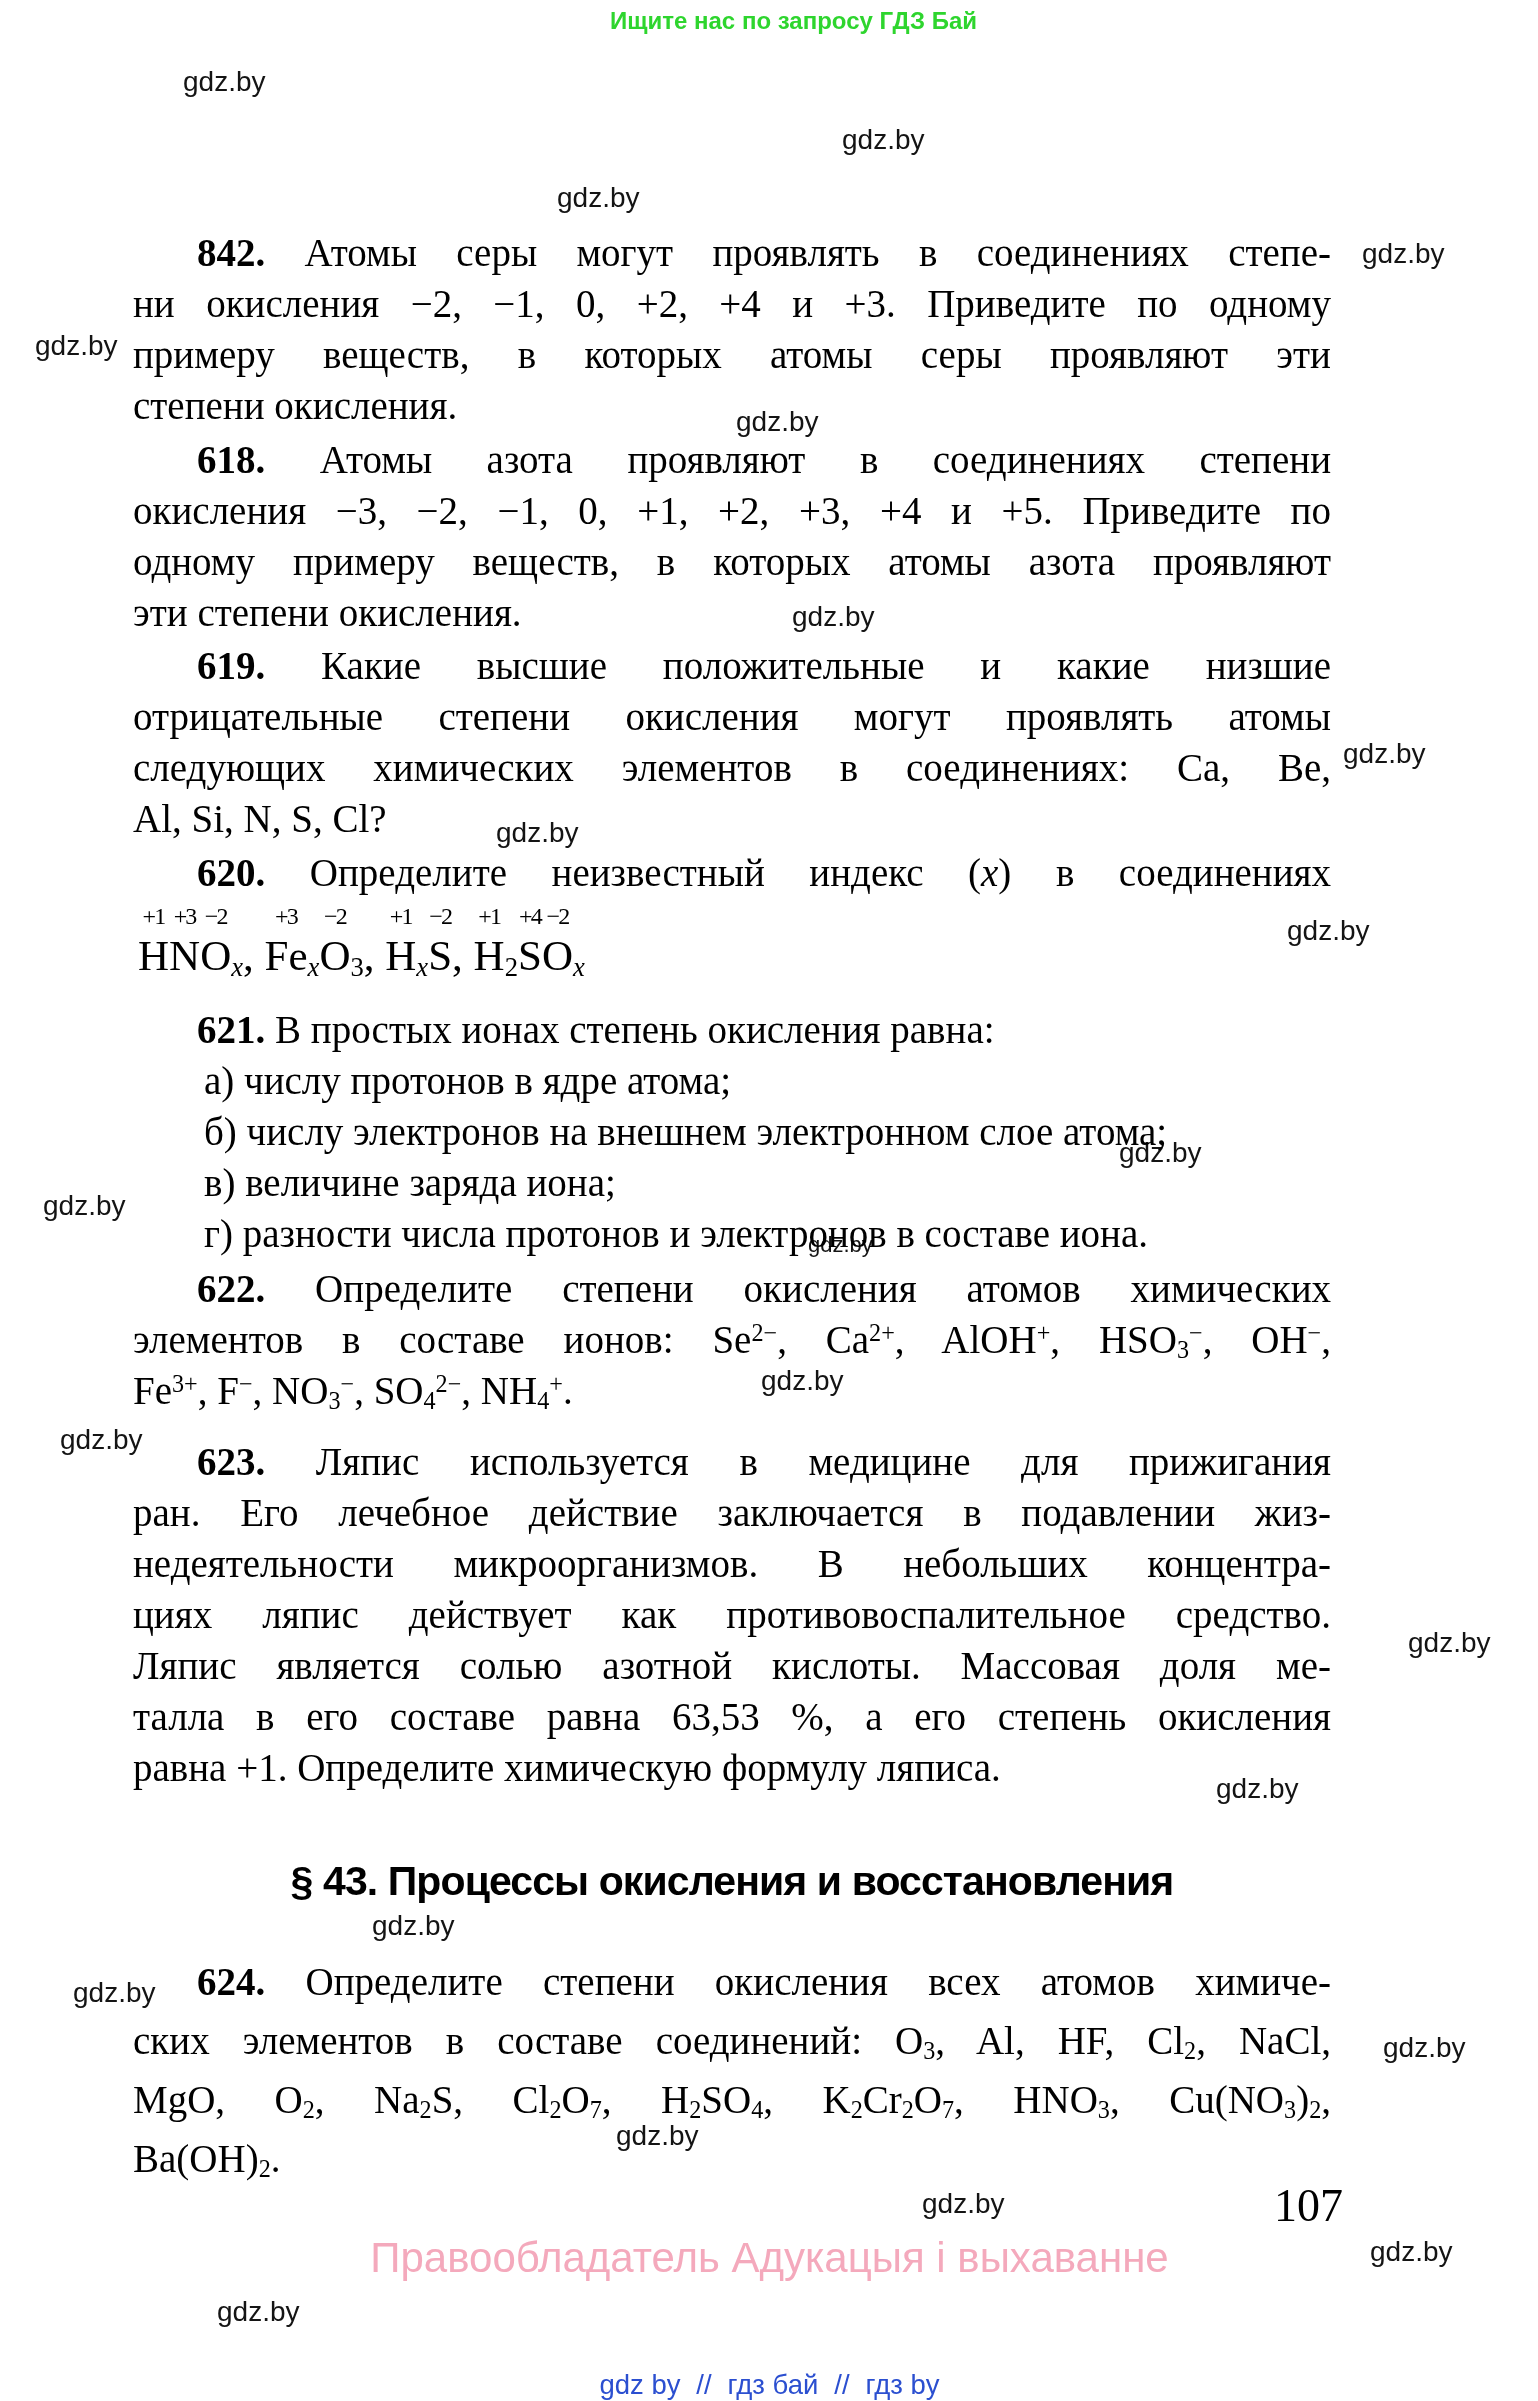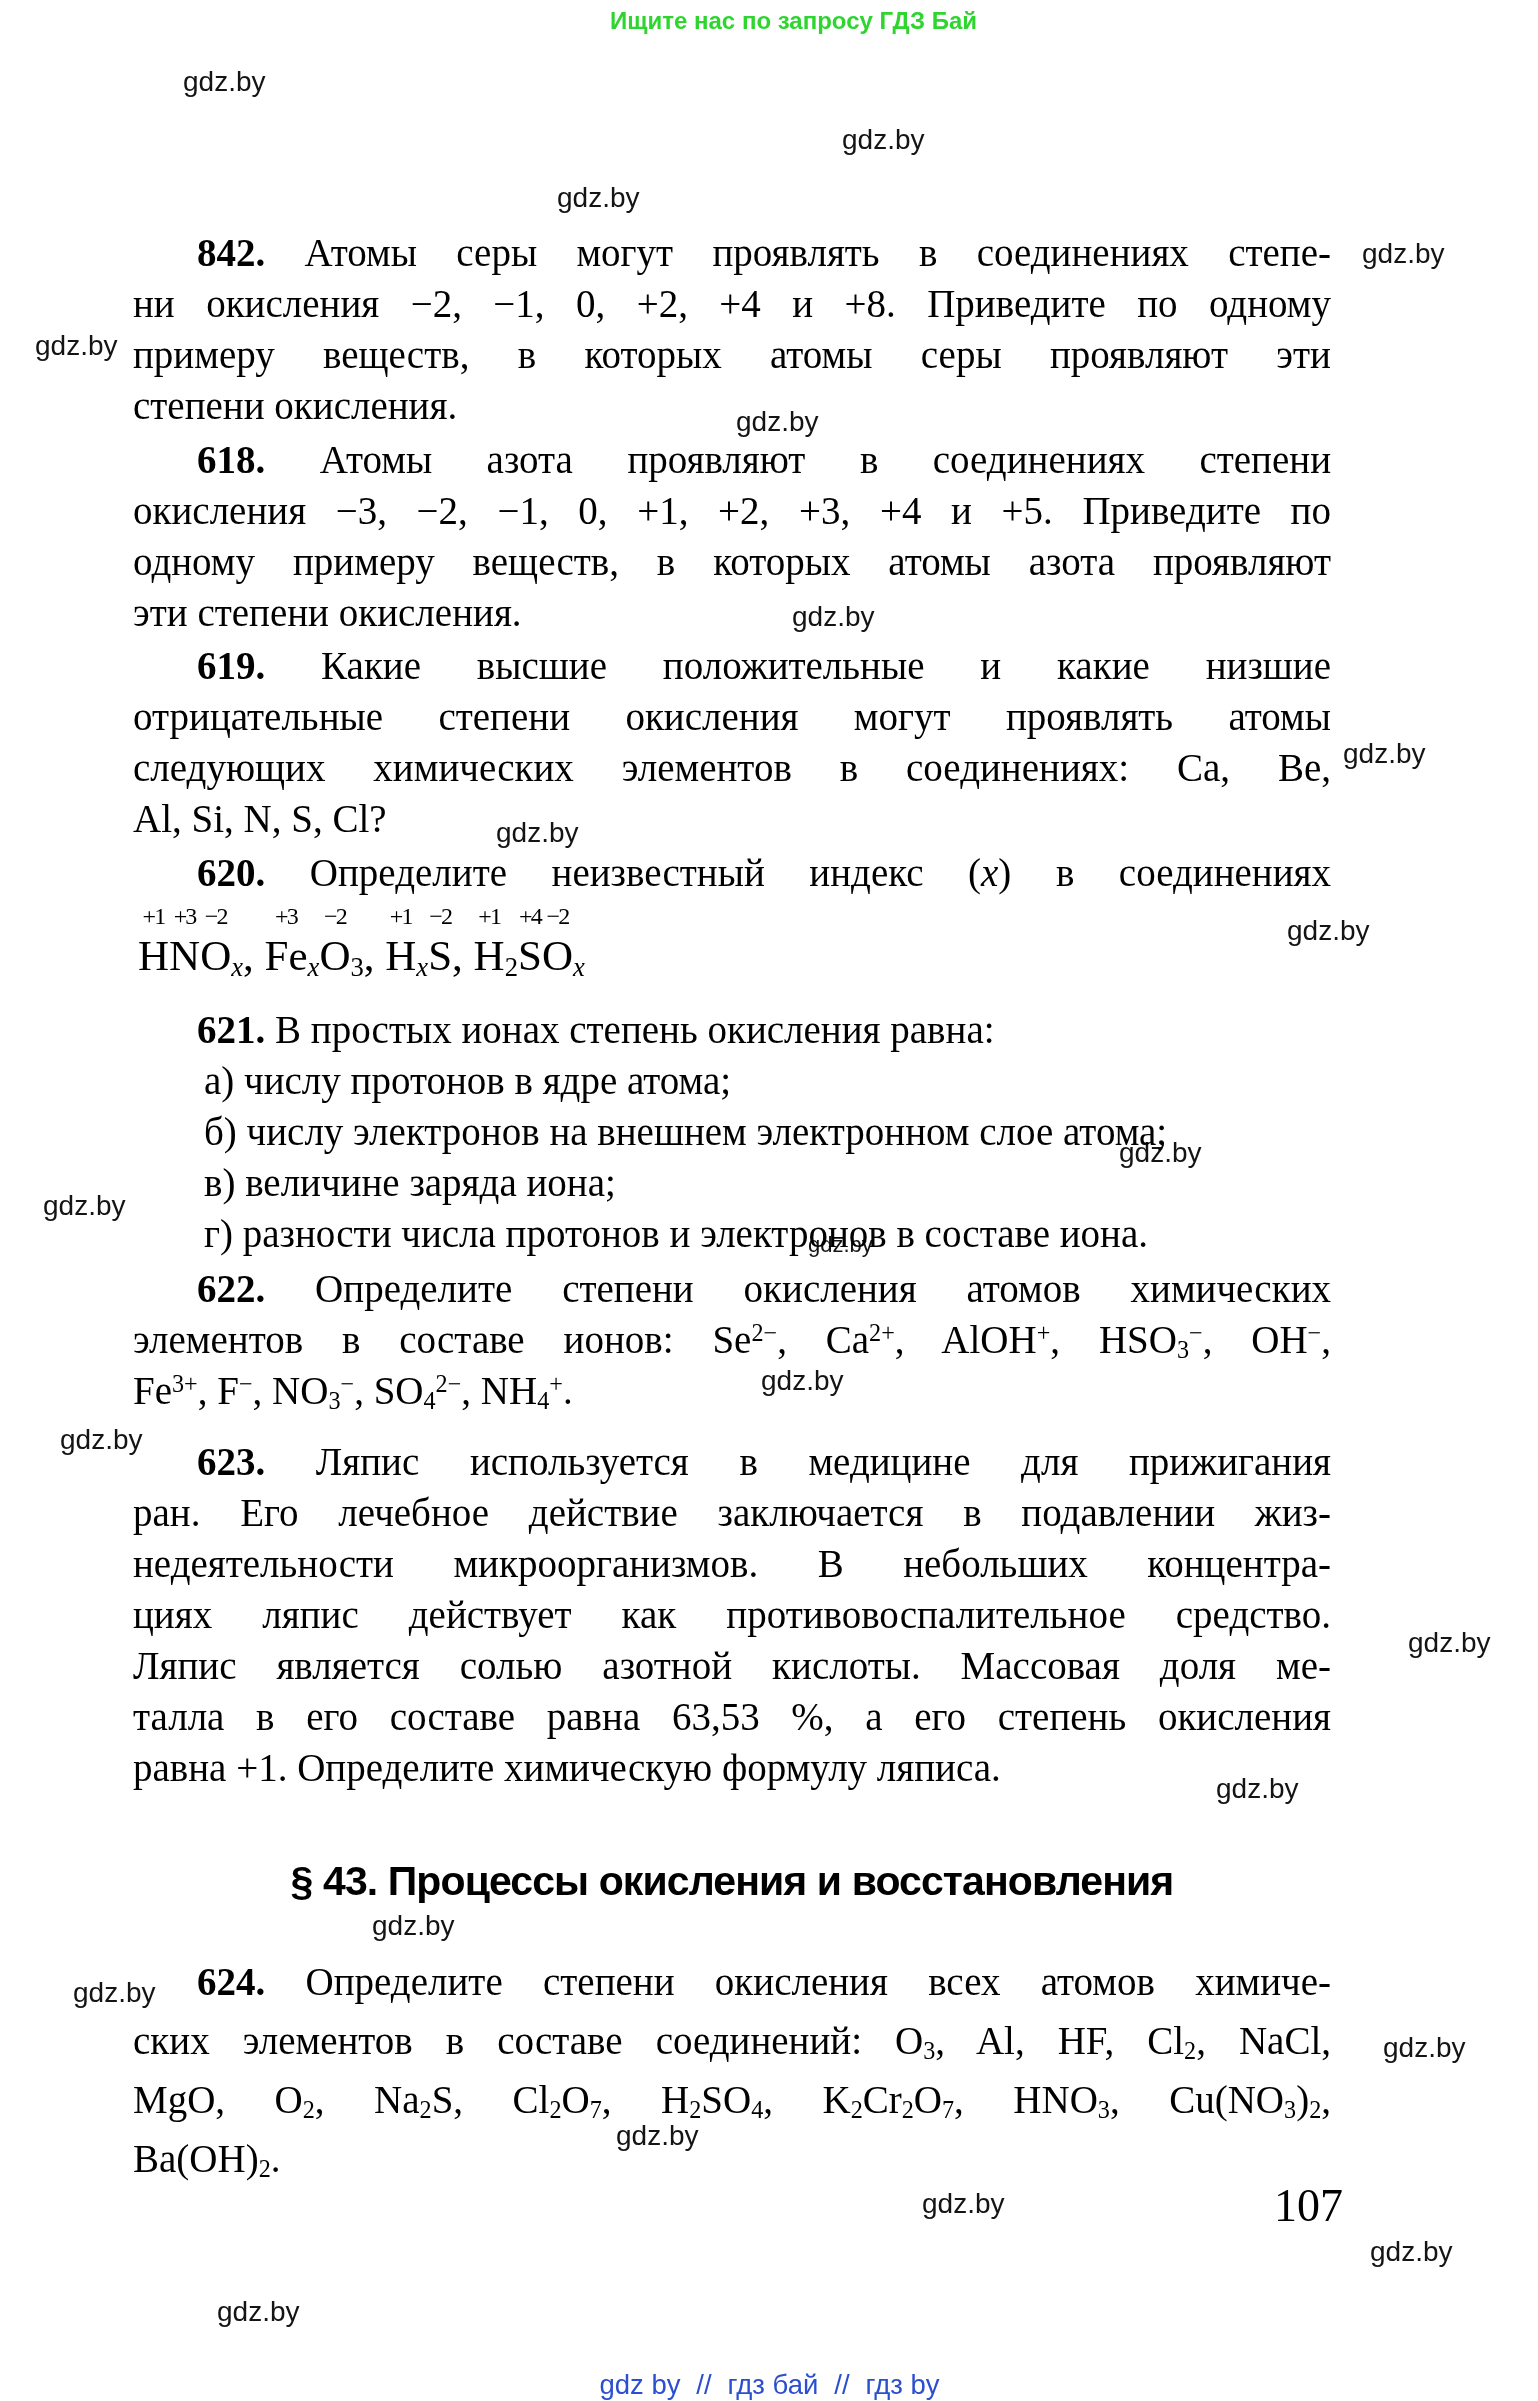--- a/index.html
+++ b/index.html
@@ -86,21 +86,21 @@
   <div class="wm" style="left:372px;top:1910px">gdz.by</div>
   <div class="wm" style="left:73px;top:1977px">gdz.by</div>
   <div class="wm" style="left:1383px;top:2032px">gdz.by</div>
   <div class="wm" style="left:616px;top:2120px">gdz.by</div>
   <div class="wm" style="left:922px;top:2188px">gdz.by</div>
   <div class="wm" style="left:1370px;top:2236px">gdz.by</div>
   <div class="wm" style="left:217px;top:2296px">gdz.by</div>
 
   <div class="para" style="top:227px">
     <div class="line jl first"><b class="num">842.</b> <span>Атомы серы могут проявлять в соединениях степе-</span></div>
-    <div class="line jl">ни окисления −2, −1, 0, +2, +4 и +8. Приведите по одному</div>
+    <div class="line jl">ни окисления −2, −1, 0, +2, +4 и +3. Приведите по одному</div>
     <div class="line jl">примеру веществ, в которых атомы серы проявляют эти</div>
     <div class="line">степени окисления.</div>
   </div>
 
   <div class="para" style="top:434px">
     <div class="line jl first"><b class="num">618.</b> <span>Атомы азота проявляют в соединениях степени</span></div>
     <div class="line jl">окисления −3, −2, −1, 0, +1, +2, +3, +4 и +5. Приведите по</div>
     <div class="line jl">одному примеру веществ, в которых атомы азота проявляют</div>
     <div class="line">эти степени окисления.</div>
   </div>
@@ -145,19 +145,20 @@
 
   <div class="para wide" style="top:1952px">
     <div class="line jl first"><b class="num">624.</b> <span>Определите степени окисления всех атомов химиче-</span></div>
     <div class="line jl">ских элементов в составе соединений: O<sub>3</sub>, Al, HF, Cl<sub>2</sub>, NaCl,</div>
     <div class="line jl">MgO, O<sub>2</sub>, Na<sub>2</sub>S, Cl<sub>2</sub>O<sub>7</sub>, H<sub>2</sub>SO<sub>4</sub>, K<sub>2</sub>Cr<sub>2</sub>O<sub>7</sub>, HNO<sub>3</sub>, Cu(NO<sub>3</sub>)<sub>2</sub>,</div>
     <div class="line">Ba(OH)<sub>2</sub>.</div>
   </div>
 
   <div class="page-number" style="left:1274px;top:2179px">107</div>
 
+  <div class="copyright" style="top:2234px">Правообладатель Адукацыя і выхаванне</div>
 
   <div class="footer">
     <a href="#">gdz by</a><span class="fsep">//</span><a href="#">гдз бай</a><span class="fsep">//</span><a href="#">гдз by</a>
   </div>
 
 </div>
 
 
 </body></html>

